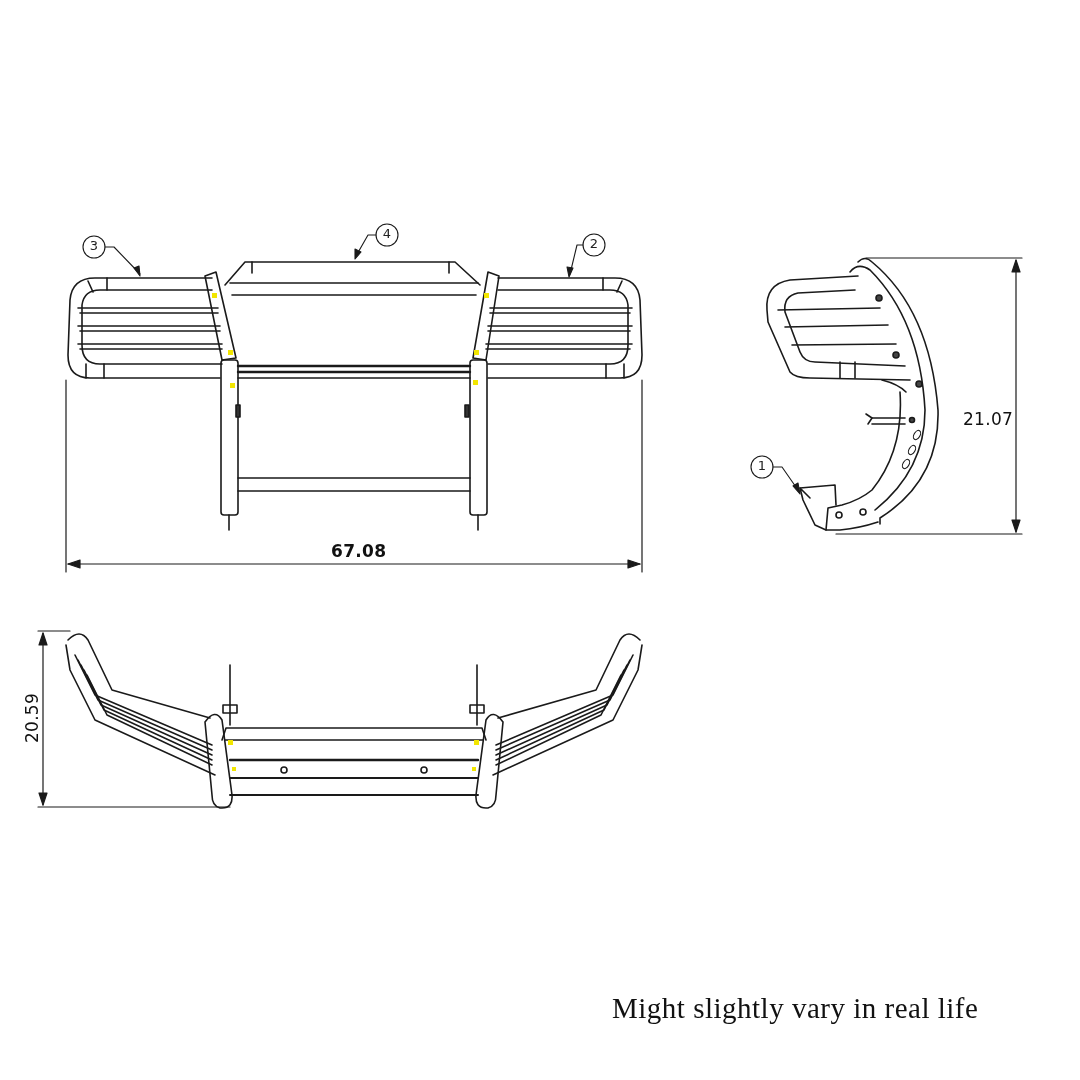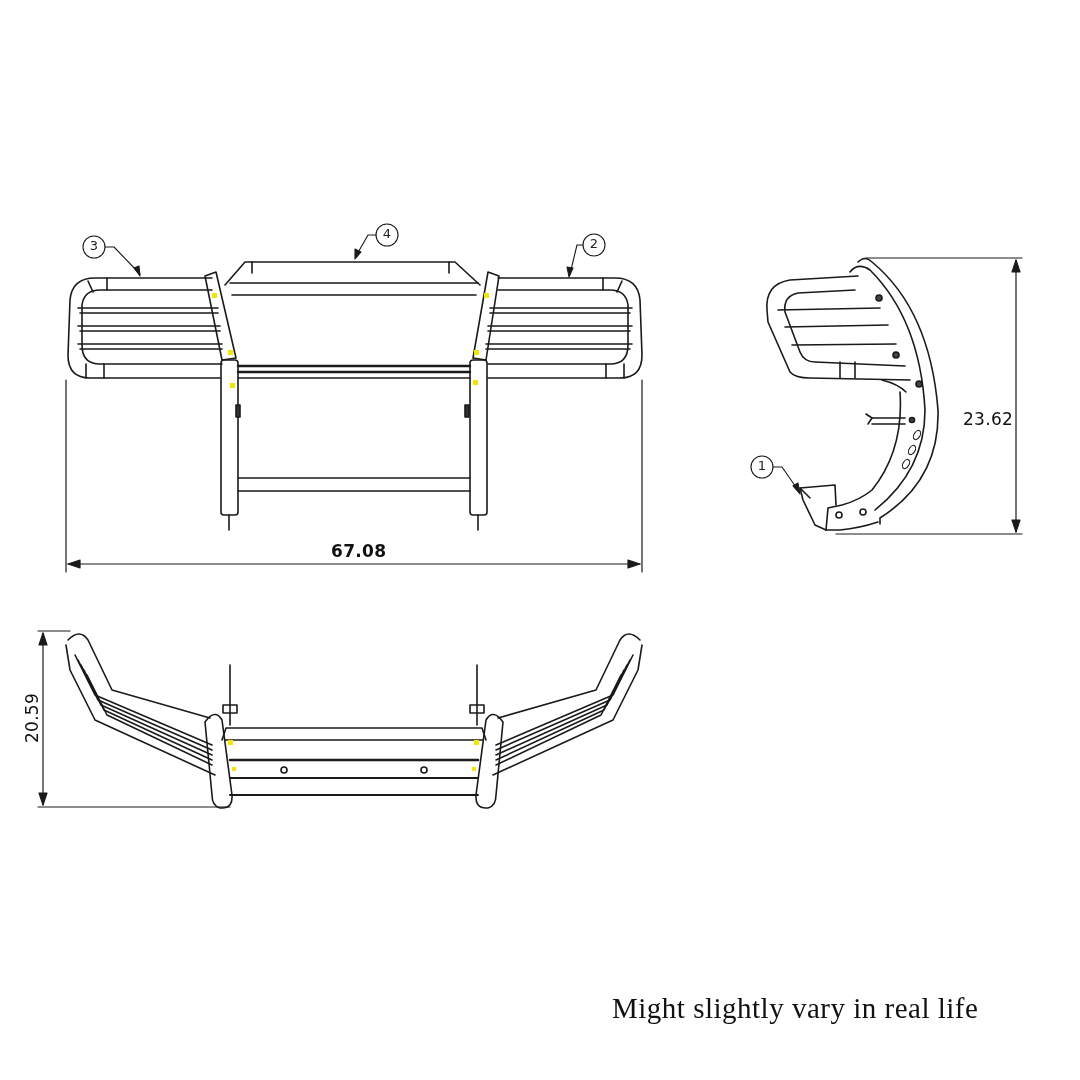--- a/index.html
+++ b/index.html
@@ -205,16 +205,16 @@
     </g>
   </g>
 </svg>
 
 <div class="callout-text" style="left:84px;top:238px;">3</div>
 <div class="callout-text" style="left:377px;top:226px;">4</div>
 <div class="callout-text" style="left:584px;top:236px;">2</div>
 <div class="callout-text" style="left:752px;top:458px;">1</div>
 
 <div class="dim-text" style="left:331px;top:541px;font-weight:bold;">67.08</div>
-<div class="dim-text" style="left:963px;top:409px;">23.62</div>
+<div class="dim-text" style="left:963px;top:409px;">21.07</div>
 <div class="dim-text" style="left:4px;top:708px;transform:rotate(-90deg);transform-origin:center;width:56px;text-align:center;">20.59</div>
 
 <div class="note">Might slightly vary in real life</div>
 
 </body></html>

